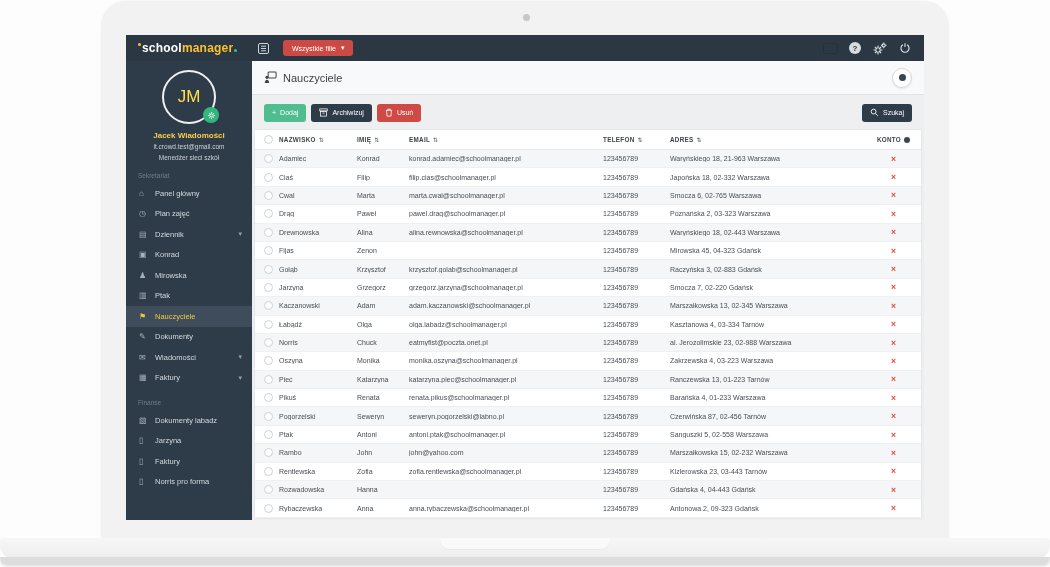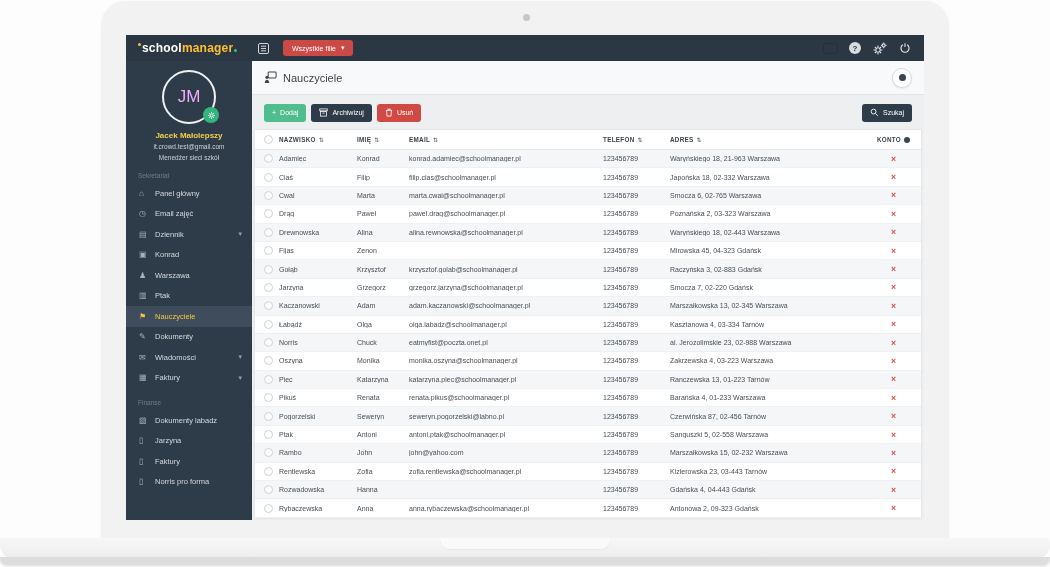--- a/index.html
+++ b/index.html
@@ -41,21 +41,21 @@
              font-size:8px; font-weight:bold; display:flex; align-items:center; justify-content:center; }
 
   
   .body-row { flex:1; display:flex; min-height:0; }
 
   
   .sidebar { width:126px; min-width:126px; background:#2e3b49; overflow:hidden; }
   .avatar-wrap { padding-top:9px; text-align:center; }
   .avatar { width:54px; height:54px; border-radius:50%; border:2px solid #eef1f3; margin:0 auto;
             display:flex; align-items:center; justify-content:center; position:relative;
-            color:#f0abfc; font-size:17px; background:#2e3b49; }
+            color:#fde047; font-size:17px; background:#2e3b49; }
   .avatar-badge { position:absolute; right:-5px; bottom:-1px; width:16px; height:16px; border-radius:50%;
                   background:#31b67e; display:flex; align-items:center; justify-content:center; }
   .u-name { margin-top:7px; font-size:8px; font-weight:bold; color:#f6cd4d; }
   .u-email { margin-top:3px; font-size:6.5px; color:#ccd3d9; }
   .u-role { margin-top:4px; font-size:6.5px; color:#ccd3d9; }
   .sec-label { padding:11px 12px 4px; font-size:6.5px; color:#717d89; }
   .nav-item { height:20.5px; display:flex; align-items:center; padding:0 10px 0 13px;
               font-size:7.5px; color:#d4dade; white-space:nowrap; cursor:default; }
   .nav-item .ni { width:16px; min-width:16px; font-size:8px; color:#a9b2ba; }
   .nav-item .chev { margin-left:auto; font-size:7px; color:#93a0aa; }
@@ -155,54 +155,54 @@
       <div class="avatar-wrap">
         <div class="avatar">
           <span>JM</span>
           <span class="avatar-badge">
             <svg width="9" height="9" viewBox="0 0 12 12" fill="none" stroke="#ffffff" stroke-width="1.3">
               <circle cx="6" cy="6" r="2.1"></circle>
                 <path d="M6 3V1.4M6 9v1.6M3 6H1.4M9 6h1.6M3.9 3.9L2.8 2.8M8.1 3.9l1.1-1.1M3.9 8.1l-1.1 1.1M8.1 8.1l1.1 1.1"></path>
             </svg>
           </span>
         </div>
-        <div class="u-name">Jacek Małolepszy</div>
+        <div class="u-name">Jacek Wiadomości</div>
         <div class="u-email">it.crowd.test@gmail.com</div>
         <div class="u-role">Menedżer sieci szkół</div>
       </div>
 
       <div class="sec-label">Sekretariat</div>
 
         <div class="nav-item">
           <span class="ni">⌂</span>
           <span>Panel główny</span>
 
         </div>
 
         <div class="nav-item">
           <span class="ni">◷</span>
-          <span>Email zajęć</span>
+          <span>Plan zajęć</span>
 
         </div>
 
         <div class="nav-item">
           <span class="ni">▤</span>
           <span>Dziennik</span>
           <span class="chev">▾</span>
         </div>
 
         <div class="nav-item">
           <span class="ni">▣</span>
           <span>Konrad</span>
 
         </div>
 
         <div class="nav-item">
           <span class="ni">♟</span>
-          <span>Warszawa</span>
+          <span>Mirowska</span>
 
         </div>
 
         <div class="nav-item">
           <span class="ni">▥</span>
           <span>Ptak</span>
 
         </div>
 
         <div class="nav-item active">

